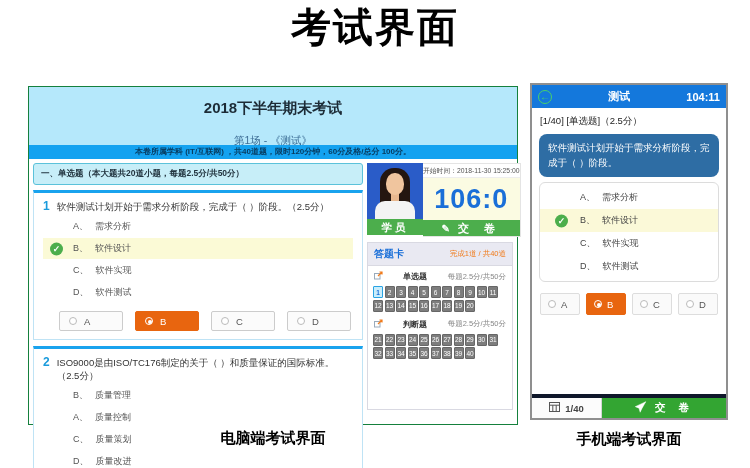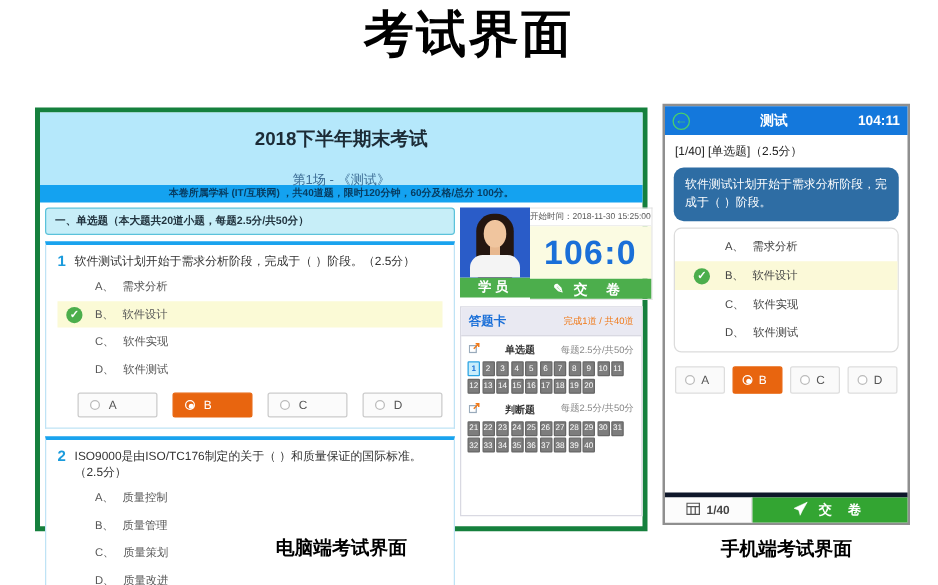--- a/index.html
+++ b/index.html
@@ -4,21 +4,21 @@
 <style>
   * { margin:0; padding:0; box-sizing:border-box; }
   html,body { width:750px; height:468px; background:#fff; font-family:"Liberation Sans", sans-serif; overflow:hidden; }
   .stage { position:relative; width:750px; height:468px; background:#fff; }
 
   .page-title { position:absolute; top:0; left:0; width:750px; text-align:center;
     font-size:40px; font-weight:900; color:#000; letter-spacing:2px; }
 
   
   .desktop { position:absolute; left:28px; top:86px; width:490px; height:339px;
-    border:4px solid #15803d; background:#fff; }
+    border:1px solid #15803d; background:#fff; }
   .d-header { height:58px; background:#b5e8fb; text-align:center; padding-top:12px; }
   .d-title { font-size:15px; font-weight:bold; color:#1c2b36; }
   .d-subtitle { margin-top:16px; font-size:10.5px; color:#3d6e96; }
   .d-infobar { height:14px; line-height:14px; background:#14a2f0; color:#073d62;
     font-size:8px; text-align:center; font-weight:bold; }
   .d-body { display:flex; padding:4px; gap:4px; height:263px; }
   .d-left { width:332px; }
   .section-head { background:#c7eef8; border:1px solid #5bc2da; border-radius:3px;
     padding:4px 7px; font-size:8.5px; font-weight:bold; color:#22343f; margin-bottom:5px; }
   .q-card { background:#fff; border:1px solid #bfe3f5; border-top:3px solid #19a3ee;
@@ -161,24 +161,24 @@
               </div>
           </div>
         </div>
 
         <div class="q-card">
           <div class="q-title">
             <span class="q-num">2</span>
             <span class="q-text">ISO9000是由ISO/TC176制定的关于（ ）和质量保证的国际标准。（2.5分）</span>
           </div>
           <div class="opt-row">
+            <span class="opt-label">B、</span><span class="opt-text">质量管理</span>
+          </div>
+          <div class="opt-row">
             <span class="opt-label">A、</span><span class="opt-text">质量控制</span>
-          </div>
-          <div class="opt-row">
-            <span class="opt-label">B、</span><span class="opt-text">质量管理</span>
           </div>
           <div class="opt-row">
             <span class="opt-label">C、</span><span class="opt-text">质量策划</span>
           </div>
           <div class="opt-row">
             <span class="opt-label">D、</span><span class="opt-text">质量改进</span>
           </div>
 
         </div>
       </div>

